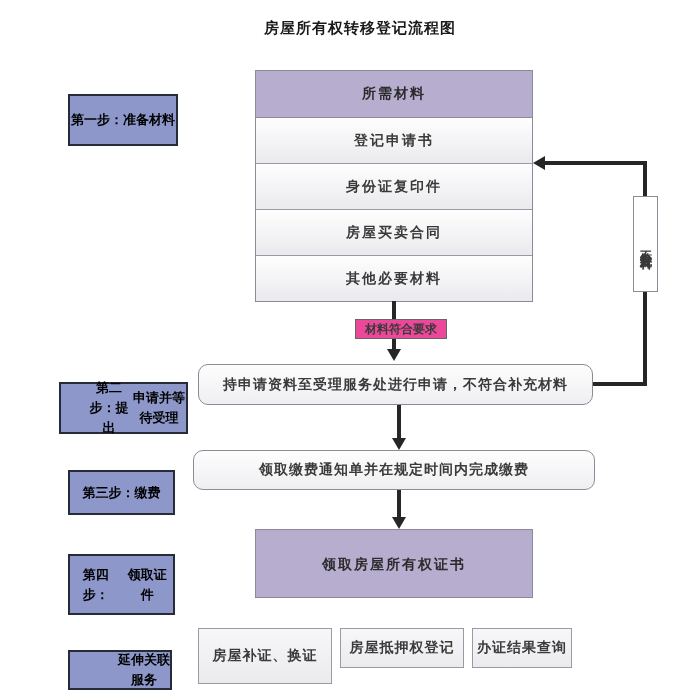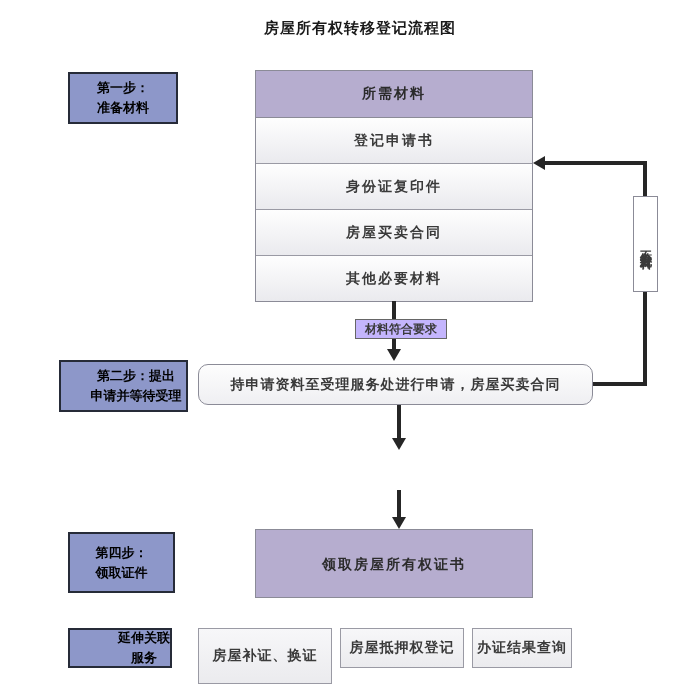--- a/index.html
+++ b/index.html
@@ -9,22 +9,22 @@
     overflow:hidden;
   }
   .abs{position:absolute;box-sizing:border-box;font-weight:bold;}
   .title{
     left:0;top:19px;width:700px;text-align:center;
     font-size:15px;font-weight:bold;color:#1a1a1a;
     transform:translateX(10px);letter-spacing:1px;
   }
   .sidebar-box{
     background:#8d97c9;border:2px solid #262b38;
-    display:flex;flex-direction:column;justify-content:center;align-items:center;
-    font-size:13px;font-weight:bold;color:#000;line-height:20px;text-align:center;
+    display:flex;flex-direction:row;justify-content:center;align-items:center;
+    font-size:13px;font-weight:bold;color:#000;line-height:20px;text-align:center;margin-top:22px;
   }
   .stack{border:1px solid #8b8b97;background:#fff;}
   .stack-header{
     height:46px;background:#b6adcf;border-bottom:1px solid #8b8b97;
     display:flex;justify-content:center;align-items:center;
     font-size:14px;color:#2b2b2b;letter-spacing:2px;
   }
   .stack-row{
     height:45px;background:linear-gradient(180deg,#fefefe 0%,#eaeaee 100%);
     border-bottom:1px solid #9a9aa4;
@@ -52,21 +52,21 @@
   .line{background:#262626;}
   .arrow-head-down{
     width:0;height:0;border-left:7px solid transparent;border-right:7px solid transparent;
     border-top:12px solid #262626;
   }
   .arrow-head-left{
     width:0;height:0;border-top:7px solid transparent;border-bottom:7px solid transparent;
     border-right:12px solid #262626;
   }
   .label-box{
-    background:#c4b5fd;border:1px solid #666;
+    background:#ec4899;border:1px solid #666;
     display:flex;justify-content:center;align-items:center;
     font-size:12px;color:#3a3a3a;z-index:5;
   }
   .vlabel{
     background:#ffffff;border:1px solid #8b8b97;
     writing-mode:vertical-rl;text-orientation:upright;
     display:flex;justify-content:center;align-items:center;
     font-size:12px;color:#3a3a3a;letter-spacing:1px;z-index:5;
   }
 </style>
@@ -98,26 +98,31 @@
   <div class="abs line" style="left:643px;top:161px;width:4px;height:225px;"></div>
   <div class="abs line" style="left:544px;top:161px;width:103px;height:4px;"></div>
   <div class="abs arrow-head-left" style="left:533px;top:156px;"></div>
   <div class="abs vlabel" style="left:633px;top:196px;width:25px;height:96px;">不符合补充材料</div>
 
   <div class="abs sidebar-box" style="left:59px;top:360px;width:129px;height:52px;padding-left:25px;">
     <span>第二步：提出</span>
     <span>申请并等待受理</span>
   </div>
 
-  <div class="abs round-box" style="left:198px;top:364px;width:395px;height:41px;">持申请资料至受理服务处进行申请，房屋买卖合同</div>
+  <div class="abs round-box" style="left:198px;top:364px;width:395px;height:41px;">持申请资料至受理服务处进行申请，不符合补充材料</div>
 
   <div class="abs line" style="left:397px;top:405px;width:4px;height:34px;"></div>
   <div class="abs arrow-head-down" style="left:392px;top:438px;"></div>
 
+  <div class="abs sidebar-box" style="left:68px;top:448px;width:107px;height:45px;">
+    <span>第三步：</span>
+    <span>缴费</span>
+  </div>
 
+  <div class="abs round-box" style="left:193px;top:450px;width:402px;height:40px;">领取缴费通知单并在规定时间内完成缴费</div>
 
   <div class="abs line" style="left:397px;top:490px;width:4px;height:28px;"></div>
   <div class="abs arrow-head-down" style="left:392px;top:517px;"></div>
 
   <div class="abs sidebar-box" style="left:68px;top:532px;width:107px;height:61px;">
     <span>第四步：</span>
     <span>领取证件</span>
   </div>
 
   <div class="abs lav-box" style="left:255px;top:529px;width:278px;height:69px;">

